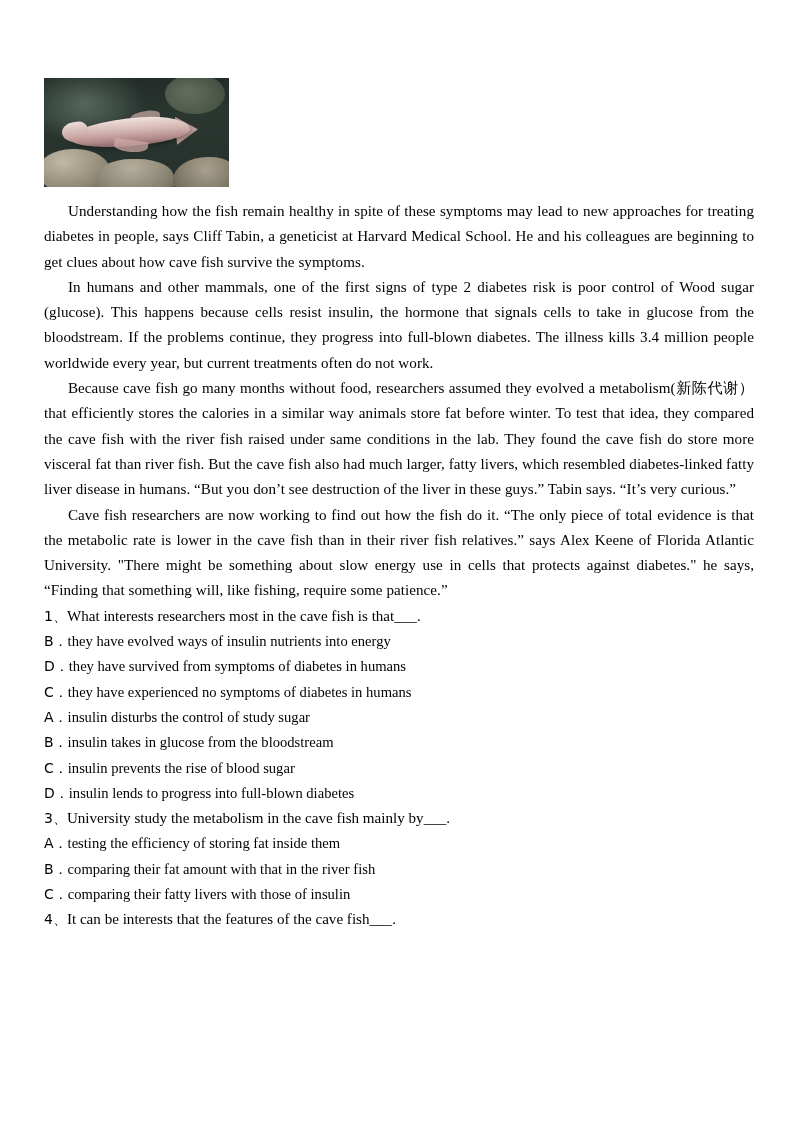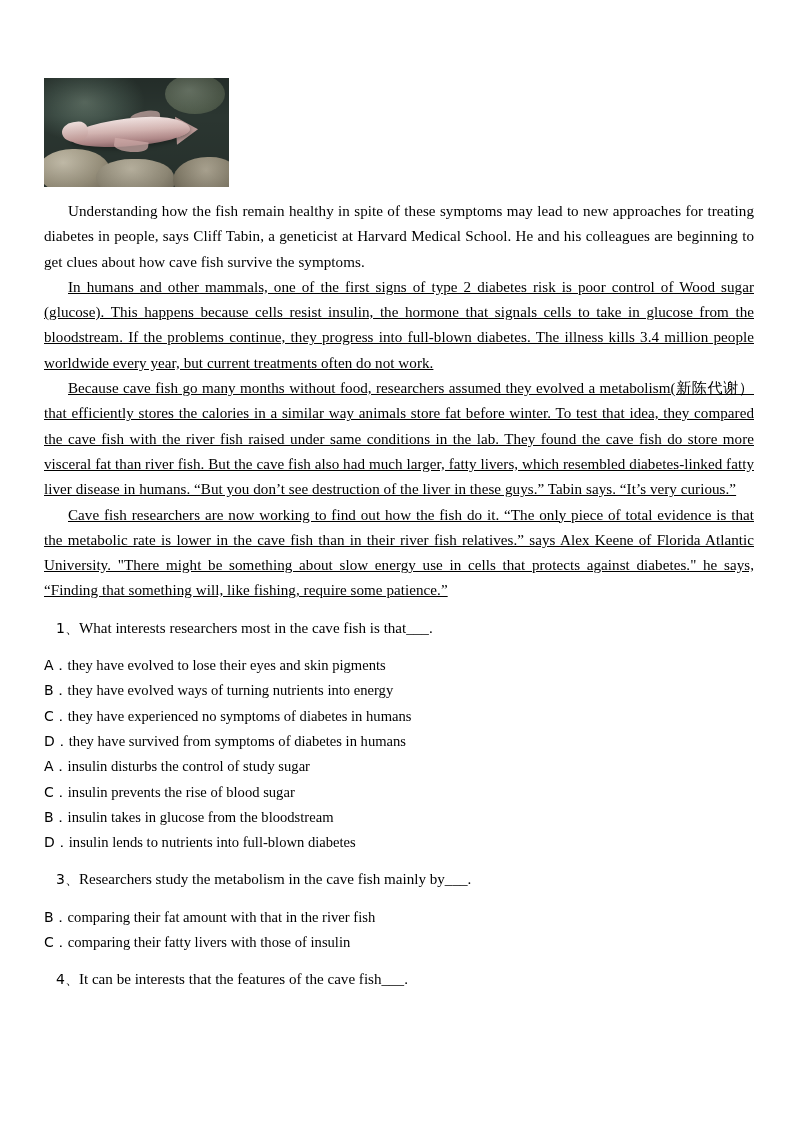--- a/index.html
+++ b/index.html
@@ -127,26 +127,26 @@
 
   
   p.para {
     margin: 0 0 0 0;
     font-size: 15.1px;
     line-height: 25.3px;
     text-align: justify;
     text-indent: 24px;
     letter-spacing: 0.05px;
   }
-  p.para + p.para { margin-top: 0; text-decoration: underline; }
+  p.para + p.para { margin-top: 0; }
 
   .q-line {
     font-size: 15.1px;
     line-height: 25.3px;
-    margin: 12px;
+    margin: 0;
     text-indent: 0;
   }
   .q-num {
     font-size: 15.1px;
   }
   .opt-line {
     font-size: 14.6px;
     line-height: 25.3px;
     margin: 0;
     text-indent: 0;
@@ -177,30 +177,30 @@
         <div class="shade"></div>
       </div>
     </div>
 
     <p class="para">Understanding how the fish remain healthy in spite of these symptoms may lead to new approaches for treating diabetes in people, says Cliff Tabin, a geneticist at Harvard Medical School. He and his colleagues are beginning to get clues about how cave fish survive the symptoms.</p>
     <p class="para">In humans and other mammals, one of the first signs of type 2 diabetes risk is poor control of Wood sugar (glucose). This happens because cells resist insulin, the hormone that signals cells to take in glucose from the bloodstream. If the problems continue, they progress into full-blown diabetes. The illness kills 3.4 million people worldwide every year, but current treatments often do not work.</p>
     <p class="para">Because cave fish go many months without food, researchers assumed they evolved a metabolism(新陈代谢）that efficiently stores the calories in a similar way animals store fat before winter. To test that idea, they compared the cave fish with the river fish raised under same conditions in the lab. They found the cave fish do store more visceral fat than river fish. But the cave fish also had much larger, fatty livers, which resembled diabetes-linked fatty liver disease in humans. “But you don’t see destruction of the liver in these guys.” Tabin says. “It’s very curious.”</p>
     <p class="para">Cave fish researchers are now working to find out how the fish do it. “The only piece of total evidence is that the metabolic rate is lower in the cave fish than in their river fish relatives.” says Alex Keene of Florida Atlantic University. "There might be something about slow energy use in cells that protects against diabetes." he says, “Finding that something will, like fishing, require some patience.”</p>
 
     <p class="q-line"><span class="cn q-num">1、</span><span>What interests researchers most in the cave fish is that___.</span></p>
-    <p class="opt-line"><span class="opt-label cn">A．</span><span>they have evolved to lose their eyes and skin pigments</span></p>
-    <p class="opt-line"><span class="opt-label cn">B．</span><span>they have evolved ways of turning nutrients into energy</span></p>
+    <p class="opt-line"><span class="opt-label cn">B．</span><span>they have evolved ways of insulin nutrients into energy</span></p>
+    <p class="opt-line"><span class="opt-label cn">D．</span><span>they have survived from symptoms of diabetes in humans</span></p>
     <p class="opt-line"><span class="opt-label cn">C．</span><span>they have experienced no symptoms of diabetes in humans</span></p>
-    <p class="opt-line"><span class="opt-label cn">D．</span><span>they have survived from symptoms of diabetes in humans</span></p>
 
     <p class="opt-line"><span class="opt-label cn">A．</span><span>insulin disturbs the control of study sugar</span></p>
+    <p class="opt-line"><span class="opt-label cn">B．</span><span>insulin takes in glucose from the bloodstream</span></p>
     <p class="opt-line"><span class="opt-label cn">C．</span><span>insulin prevents the rise of blood sugar</span></p>
-    <p class="opt-line"><span class="opt-label cn">B．</span><span>insulin takes in glucose from the bloodstream</span></p>
-    <p class="opt-line"><span class="opt-label cn">D．</span><span>insulin lends to nutrients into full-blown diabetes</span></p>
-
-    <p class="q-line"><span class="cn q-num">3、</span><span>Researchers study the metabolism in the cave fish mainly by___.</span></p>
+    <p class="opt-line"><span class="opt-label cn">D．</span><span>insulin lends to progress into full-blown diabetes</span></p>
+
+    <p class="q-line"><span class="cn q-num">3、</span><span>University study the metabolism in the cave fish mainly by___.</span></p>
+    <p class="opt-line"><span class="opt-label cn">A．</span><span>testing the efficiency of storing fat inside them</span></p>
     <p class="opt-line"><span class="opt-label cn">B．</span><span>comparing their fat amount with that in the river fish</span></p>
     <p class="opt-line"><span class="opt-label cn">C．</span><span>comparing their fatty livers with those of insulin</span></p>
 
     <p class="q-line"><span class="cn q-num">4、</span><span>It can be interests that the features of the cave fish___.</span></p>
 
   </div>
 </div>
 
 </body></html>

